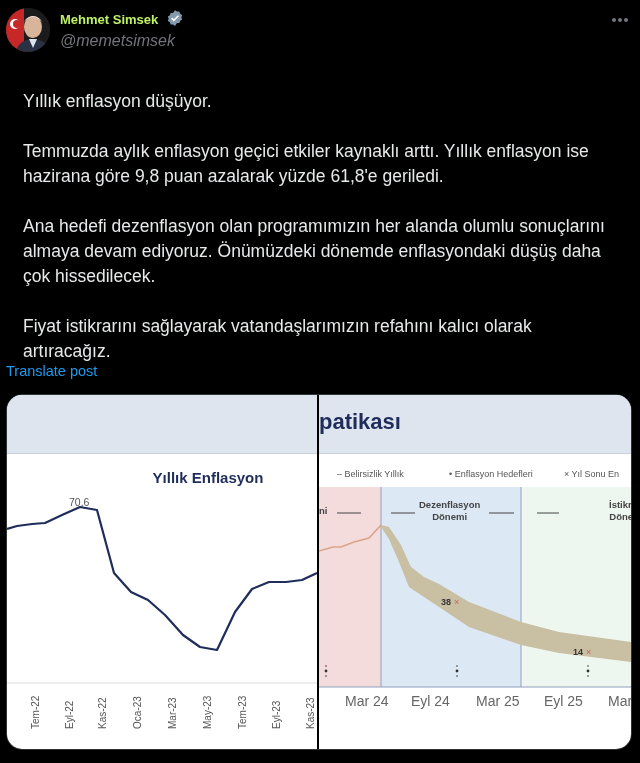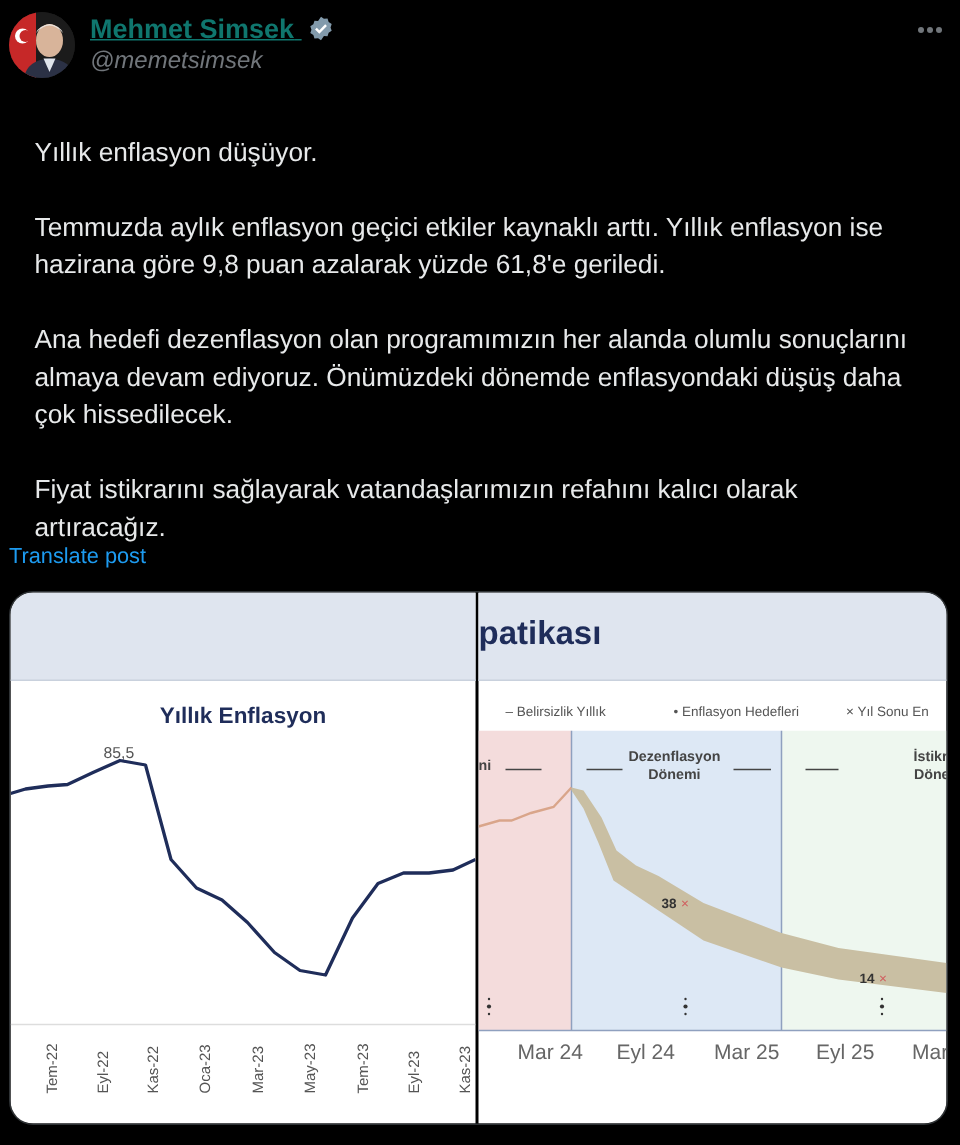--- a/index.html
+++ b/index.html
@@ -1,32 +1,32 @@
 <!DOCTYPE html>
 <html><head>
 <meta charset="utf-8">
 <style>
   html, body { margin:0; padding:0; background:#000; }
   body { width:640px; height:763px; overflow:hidden; position:relative; font-family:"Liberation Sans", sans-serif; color:#e7e9ea; }
   .header { position:absolute; left:0; top:0; width:640px; height:60px; }
   .avatar { position:absolute; left:6px; top:8px; width:44px; height:44px; border-radius:50%; overflow:hidden; background:#1a1a1a; }
-  .name { position:absolute; left:60px; top:9px; font-size:18px; font-weight:bold; color:#0f766e;text-decoration:underline; }
+  .name { position:absolute; left:60px; top:9px; font-size:13px; font-weight:bold; color:#bef264; }
   .badge { display:inline-block; vertical-align:-3px; margin-left:4px; width:18px; height:18px; }
   .handle { position:absolute; left:60px; top:32px; font-size:16px; color:#71767b;font-style:italic; }
   .more { position:absolute; left:612px; top:14px; width:24px; height:12px; display:flex; gap:2px; align-items:center; }
   .more span { width:4px; height:4px; background:#71767b; border-radius:50%; }
   .text { position:absolute; left:6px; top:72px; width:620px; font-size:17.5px; line-height:25px; color:#e7e9ea; }
   .text p { margin:17px; }
   .text p + p { margin-top:25px; }
   .translate { position:absolute; left:6px; top:363px; font-size:14.5px; color:#1d9bf0; cursor:pointer; }
   .media { position:absolute; left:6px; top:394px; width:624px; height:354px; border-radius:16px; overflow:hidden; background:#000; border:1px solid #2f3336; }
   .img-left { position:absolute; left:0; top:0; width:310px; height:354px; background:#fff; }
   .img-right { position:absolute; left:312px; top:0; width:312px; height:354px; background:#ffffff; }
   .band { position:absolute; left:0; top:0; width:100%; height:58px; background:#dfe5ef; border-bottom:1px solid #c9d1dd; }
-  .lc-title { position:absolute; left:0; width:310px; top:74px; text-align:center; font-size:15px; font-weight:bold; color:#1f2d5a; }
+  .lc-title { position:absolute; left:0; width:310px; top:74px; text-align:center; font-size:15px; font-weight:bold; color:#1f2d5a;padding-left:46px; }
   .peak { position:absolute; left:62px; top:101px; font-size:10.5px; color:#555; }
   .xlabel { position:absolute; top:334px; font-size:10px; color:#555; transform-origin:left top; transform:rotate(-90deg); white-space:nowrap; }
   .rc-title { position:absolute; left:0; top:14px; font-size:22px; font-weight:bold; color:#1f2d5a; }
   .legend { position:absolute; top:74px; font-size:9px; color:#555; white-space:nowrap; }
   .region-label { position:absolute; font-size:9.5px; font-weight:bold; color:#444; text-align:center; line-height:12px; white-space:nowrap; }
   .rx { position:absolute; top:298px; font-size:14px; color:#666; white-space:nowrap; }
   .annot { position:absolute; font-size:9px; font-weight:bold; color:#333; }
   .cross { color:#d06060; font-weight:normal; margin-left:3px; }
 </style>
 </head>
@@ -66,21 +66,21 @@
   <p>Ana hedefi dezenflasyon olan programımızın her alanda olumlu sonuçlarını almaya devam ediyoruz. Önümüzdeki dönemde enflasyondaki düşüş daha çok hissedilecek.</p>
   <p>Fiyat istikrarını sağlayarak vatandaşlarımızın refahını kalıcı olarak artıracağız.</p>
 </div>
 <div class="translate">Translate post</div>
 
 <div class="media">
 
   <div class="img-left">
     <div class="band"></div>
     <div class="lc-title">Yıllık Enflasyon</div>
-    <div class="peak">85,5</div>
+    <div class="peak">70,6</div>
     <svg style="position:absolute;left:0;top:100px" width="310" height="190" viewBox="0 0 310 190">
       <polyline fill="none" stroke="#1f2d5a" stroke-width="2.2" stroke-linejoin="round" points="0,34 10,31 25,29 38,28 55,20 73,12 90,15 107,78 124,97 141,105 158,120 176,140 193,152 210,155 228,117 245,94 262,87 279,87 295,85 310,78"></polyline>
       <line x1="0" y1="188" x2="310" y2="188" stroke="#ddd" stroke-width="1"></line>
     </svg>
     <div class="xlabel" style="left:23px">Tem-22</div>
     <div class="xlabel" style="left:57px">Eyl-22</div>
     <div class="xlabel" style="left:90px">Kas-22</div>
     <div class="xlabel" style="left:125px">Oca-23</div>
     <div class="xlabel" style="left:160px">Mar-23</div>
     <div class="xlabel" style="left:195px">May-23</div>

